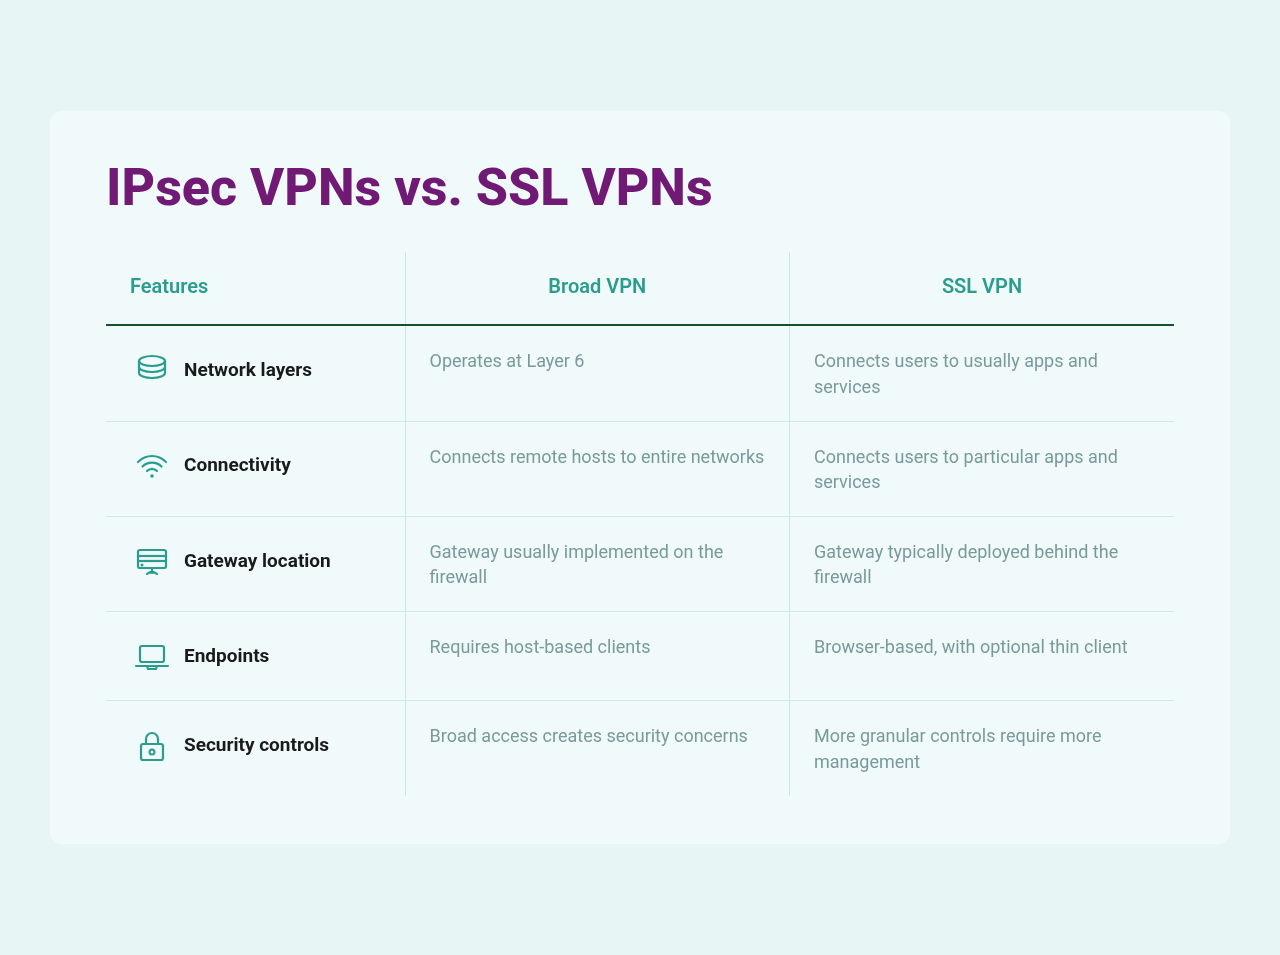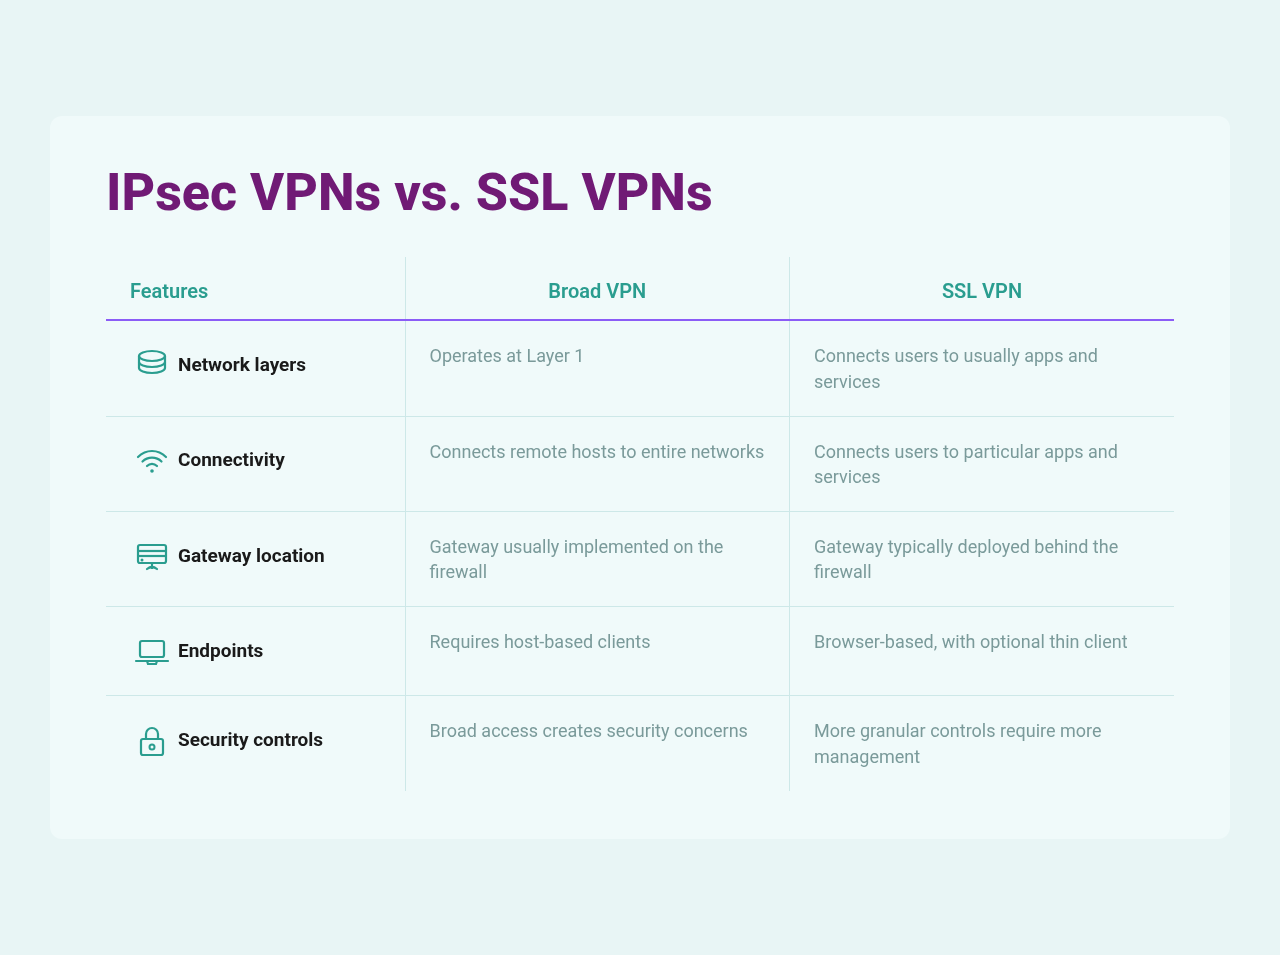--- a/index.html
+++ b/index.html
@@ -43,22 +43,22 @@
     .comparison-table td {
       padding: 22px 24px;
       vertical-align: top;
       border-bottom: 1px solid #cde8e8;
     }
 
     .comparison-table th {
       font-size: 20px;
       font-weight: 600;
       color: #2a9d8f;
-      border-bottom: 2px solid #8b5cf6;
-      padding-bottom: 16px;
+      border-bottom: 2px solid #14532d;
+      padding-bottom: 26px;
     }
 
     .comparison-table tr:last-child td {
       border-bottom: none;
     }
 
     .features-col {
       width: 28%;
       border-right: 1px solid #cde8e8;
     }
@@ -68,21 +68,21 @@
       border-right: 1px solid #cde8e8;
     }
 
     .ssl-col {
       width: 36%;
     }
 
     .feature-cell {
       display: flex;
       align-items: center;
-      gap: 4px;
+      gap: 10px;
     }
 
     .feature-icon {
       width: 44px;
       height: 44px;
       flex-shrink: 0;
       display: flex;
       align-items: center;
       justify-content: center;
     }
@@ -130,21 +130,21 @@
         <div class="feature-icon">
           <svg viewBox="0 0 38 38" fill="none" xmlns="http://www.w3.org/2000/svg">
       <ellipse cx="19" cy="10" rx="13" ry="5" stroke="#2a9d8f" stroke-width="2.2"></ellipse>
       <path d="M6 10v6c0 2.76 5.82 5 13 5s13-2.24 13-5v-6" stroke="#2a9d8f" stroke-width="2.2"></path>
       <path d="M6 16v6c0 2.76 5.82 5 13 5s13-2.24 13-5v-6" stroke="#2a9d8f" stroke-width="2.2"></path>
     </svg>
         </div>
         <span class="feature-label">Network layers</span>
       </div>
     </td>
-          <td class="ipsec-col"><span class="cell-text">Operates at Layer 1</span></td>
+          <td class="ipsec-col"><span class="cell-text">Operates at Layer 6</span></td>
           <td class="ssl-col"><span class="cell-text">Connects users to usually apps and services</span></td>
         </tr>
         <tr>
           <td class="features-col">
       <div class="feature-cell">
         <div class="feature-icon">
           <svg viewBox="0 0 38 38" fill="none" xmlns="http://www.w3.org/2000/svg">
       <path d="M5 15c3.9-3.9 9.3-6 14-6s10.1 2.1 14 6" stroke="#2a9d8f" stroke-width="2.2" stroke-linecap="round"></path>
       <path d="M9.5 19.5c2.4-2.4 5.7-3.9 9.5-3.9s7.1 1.5 9.5 3.9" stroke="#2a9d8f" stroke-width="2.2" stroke-linecap="round"></path>
       <path d="M14 24c1.4-1.4 3.3-2.2 5-2.2s3.6 0.8 5 2.2" stroke="#2a9d8f" stroke-width="2.2" stroke-linecap="round"></path>

